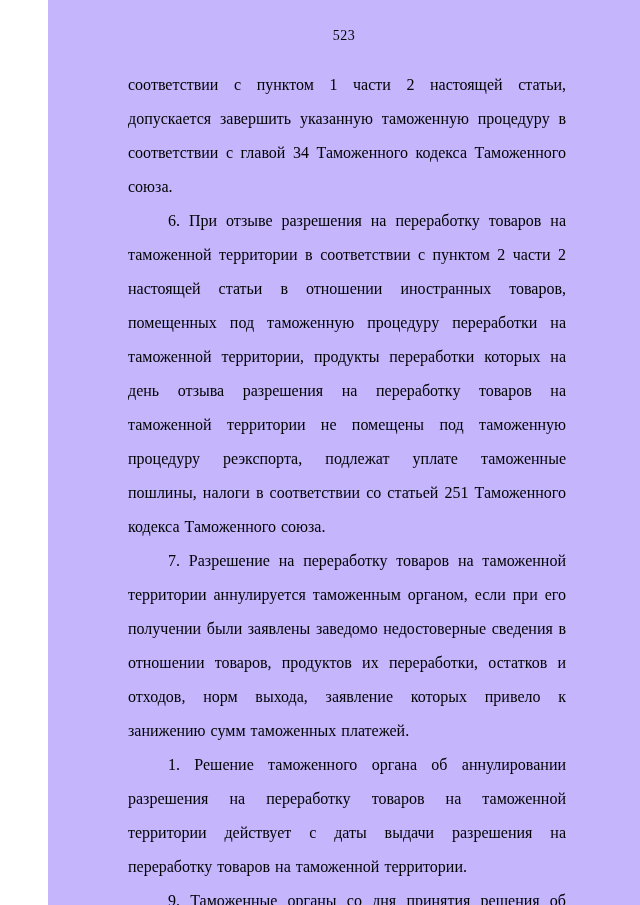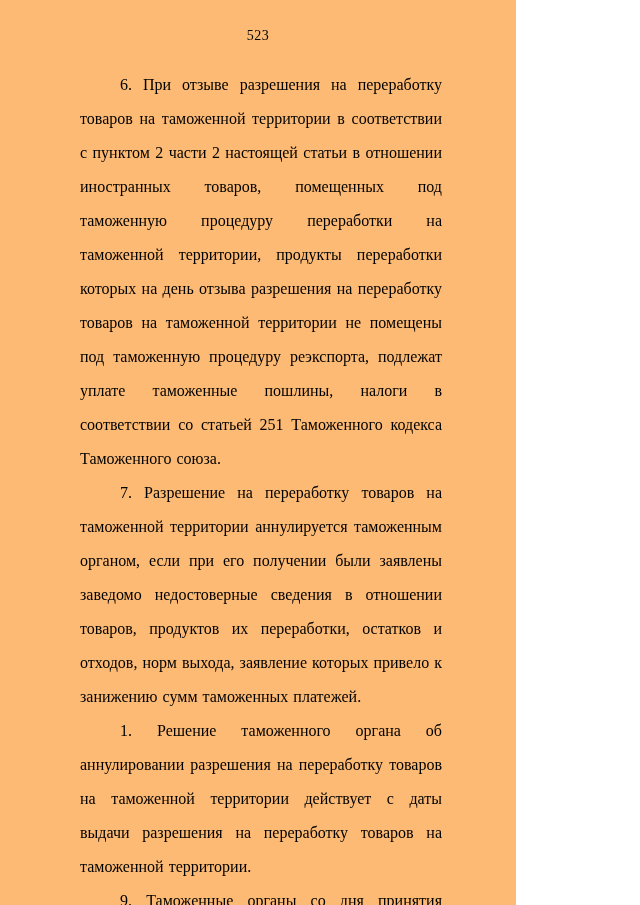--- a/index.html
+++ b/index.html
@@ -8,24 +8,25 @@
     background: #ffffff;
   }
   body {
     width: 640px;
     height: 905px;
     overflow: hidden;
     font-family: "Liberation Serif", "DejaVu Serif", serif;
     color: #000000;
   }
   .page {
-    width: 516px;
+    width: 592px;
     height: 905px;
     box-sizing: border-box;
-    background: #fdba74;
+    background: #c4b5fd;
+    margin-left: 48px;
   }
   .page-number {
     padding-top: 28px;
     text-align: center;
     font-size: 14px;
     letter-spacing: 0.5px;
   }
   .content {
     margin: 24px 74px 0 80px;
     font-size: 16px;
@@ -43,18 +44,19 @@
   .para.no-indent {
     text-indent: 0;
   }
 </style>
 </head>
 <body>
 
 <div class="page">
   <div class="page-number">523</div>
   <div class="content">
+    <p class="para no-indent">соответствии с пунктом 1 части 2 настоящей статьи, допускается завершить указанную таможенную процедуру в соответствии с главой 34 Таможенного кодекса Таможенного союза.</p>
     <p class="para indent">6. При отзыве разрешения на переработку товаров на таможенной территории в соответствии с пунктом 2 части 2 настоящей статьи в отношении иностранных товаров, помещенных под таможенную процедуру переработки на таможенной территории, продукты переработки которых на день отзыва разрешения на переработку товаров на таможенной территории не помещены под таможенную процедуру реэкспорта, подлежат уплате таможенные пошлины, налоги в соответствии со статьей 251 Таможенного кодекса Таможенного союза.</p>
     <p class="para indent">7. Разрешение на переработку товаров на таможенной территории аннулируется таможенным органом, если при его получении были заявлены заведомо недостоверные сведения в отношении товаров, продуктов их переработки, остатков и отходов, норм выхода, заявление которых привело к занижению сумм таможенных платежей.</p>
     <p class="para indent">1. Решение таможенного органа об аннулировании разрешения на переработку товаров на таможенной территории действует с даты выдачи разрешения на переработку товаров на таможенной территории.</p>
     <p class="para indent">9. Таможенные органы со дня принятия решения об аннулировании разрешения на переработку товаров на таможенной территории</p>
   </div>
 </div>
 
 </body></html>

